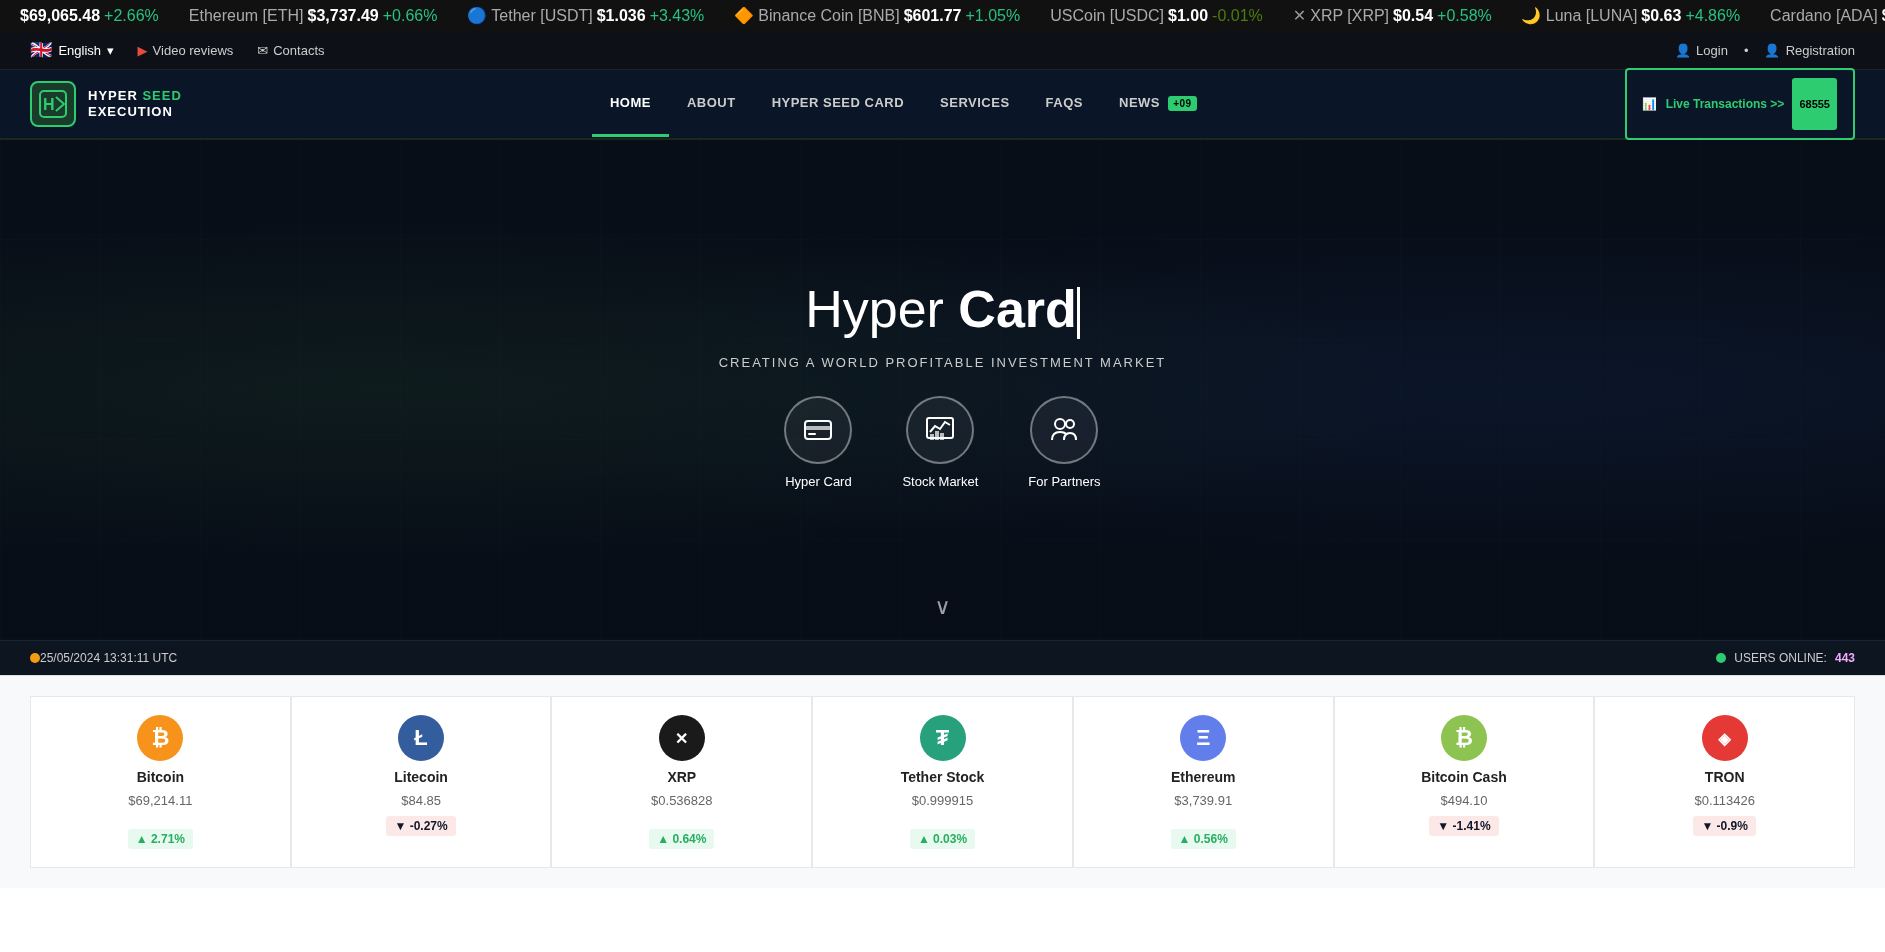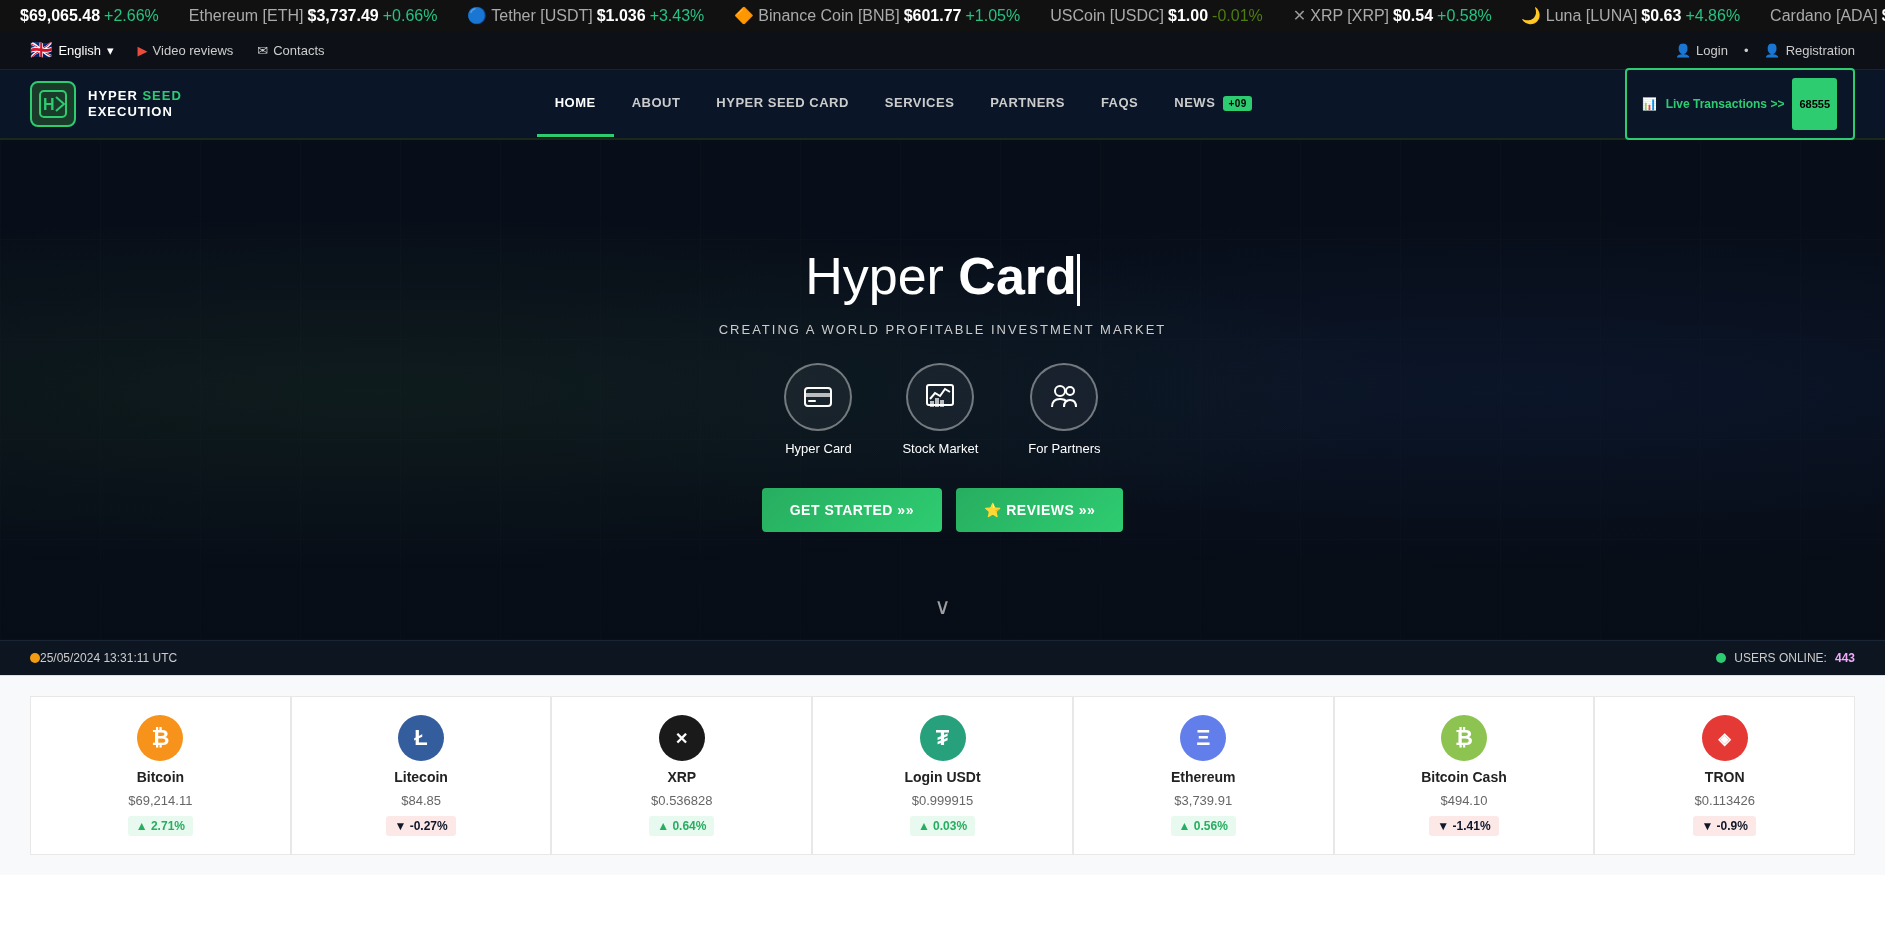--- a/index.html
+++ b/index.html
@@ -220,21 +220,21 @@
     .eth-color { background: #627eea; }
     .bch-color { background: #8dc351; }
     .trx-color { background: #e53935; }
     .crypto-name { font-weight: 700; font-size: 14px; color: #222; }
     .crypto-price { color: #666; font-size: 13px; }
     .crypto-change {
       padding: 3px 8px; border-radius: 3px;
       font-size: 12px; font-weight: 600;
       display: flex; align-items: center; gap: 3px;
     }
-    .change-up { background: #e8f9ef; color: #27ae60; }
+    .change-up { background: #e8f9ef; color: #27ae60; margin-top: 13px; }
     .change-down { background: #fde8e8; color: #0f172a; }
 
     
     .ticker-wrapper {
       background: #111;
       overflow: hidden;
       white-space: nowrap;
     }
     .ticker-content {
       display: inline-flex; gap: 30px;
@@ -339,21 +339,20 @@
     <div class="logo-text">
       HYPER <span>SEED</span><br>EXECUTION
     </div>
   </div>
 
   <div class="nav-links">
     <a class="nav-link active">HOME</a>
     <a class="nav-link">ABOUT</a>
     <a class="nav-link">HYPER SEED CARD</a>
     <a class="nav-link">SERVICES</a>
-    <a class="nav-link">PARTNERS</a>
     <a class="nav-link">FAQS</a>
     <a class="nav-link">
       <span>NEWS</span>
       <span class="news-badge">+09</span>
     </a>
   </div>
 
   <button class="live-tx-btn">
     <span>📊</span>
     <span>Live Transactions &gt;&gt;</span>
@@ -405,24 +404,20 @@
             <circle cx="12" cy="10" r="5" stroke="white" stroke-width="2" fill="none"></circle>
             <circle cx="22" cy="10" r="4" stroke="white" stroke-width="2" fill="none"></circle>
             <path d="M4 26 Q4 18 12 18 Q17 18 19 21" stroke="white" stroke-width="2" fill="none"></path>
             <path d="M16 26 Q16 19 22 19 Q28 19 28 26" stroke="white" stroke-width="2" fill="none"></path>
           </svg>
         </div>
         <span>For Partners</span>
       </div>
     </div>
 
-    <div class="hero-buttons">
-      <button class="btn-get-started">GET STARTED »»</button>
-      <button class="btn-reviews">⭐ REVIEWS »»</button>
-    </div>
   </div>
 
   <div class="hero-arrow">∨</div>
 </section>
 
 <div class="status-bar">
   <div class="status-bar-left">
     <span class="status-dot orange"></span>
     <span>25/05/2024 13:31:11 UTC</span>
   </div>
@@ -457,21 +452,21 @@
 
     <div class="crypto-card">
       <div class="crypto-coin-icon xrp-color" style="font-size:16px;">✕</div>
       <div class="crypto-name">XRP</div>
       <div class="crypto-price">$0.536828</div>
       <div class="crypto-change change-up">▲ 0.64%</div>
     </div>
 
     <div class="crypto-card">
       <div class="crypto-coin-icon usdt-color">₮</div>
-      <div class="crypto-name">Login USDt</div>
+      <div class="crypto-name">Tether Stock</div>
       <div class="crypto-price">$0.999915</div>
       <div class="crypto-change change-up">▲ 0.03%</div>
     </div>
 
     <div class="crypto-card">
       <div class="crypto-coin-icon eth-color">Ξ</div>
       <div class="crypto-name">Ethereum</div>
       <div class="crypto-price">$3,739.91</div>
       <div class="crypto-change change-up">▲ 0.56%</div>
     </div>

